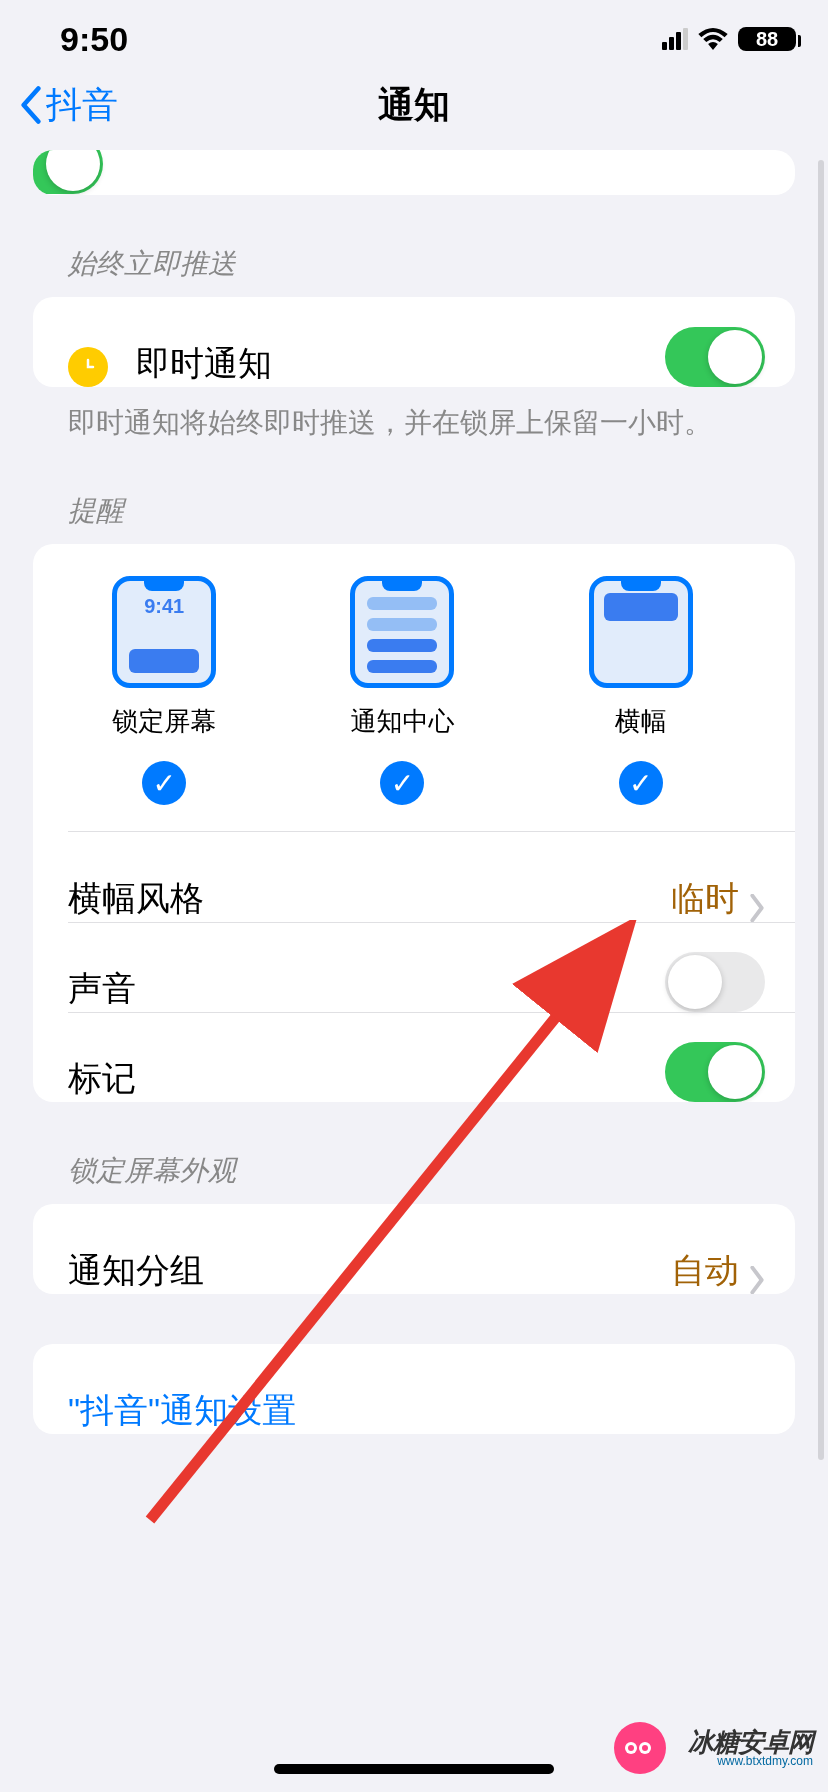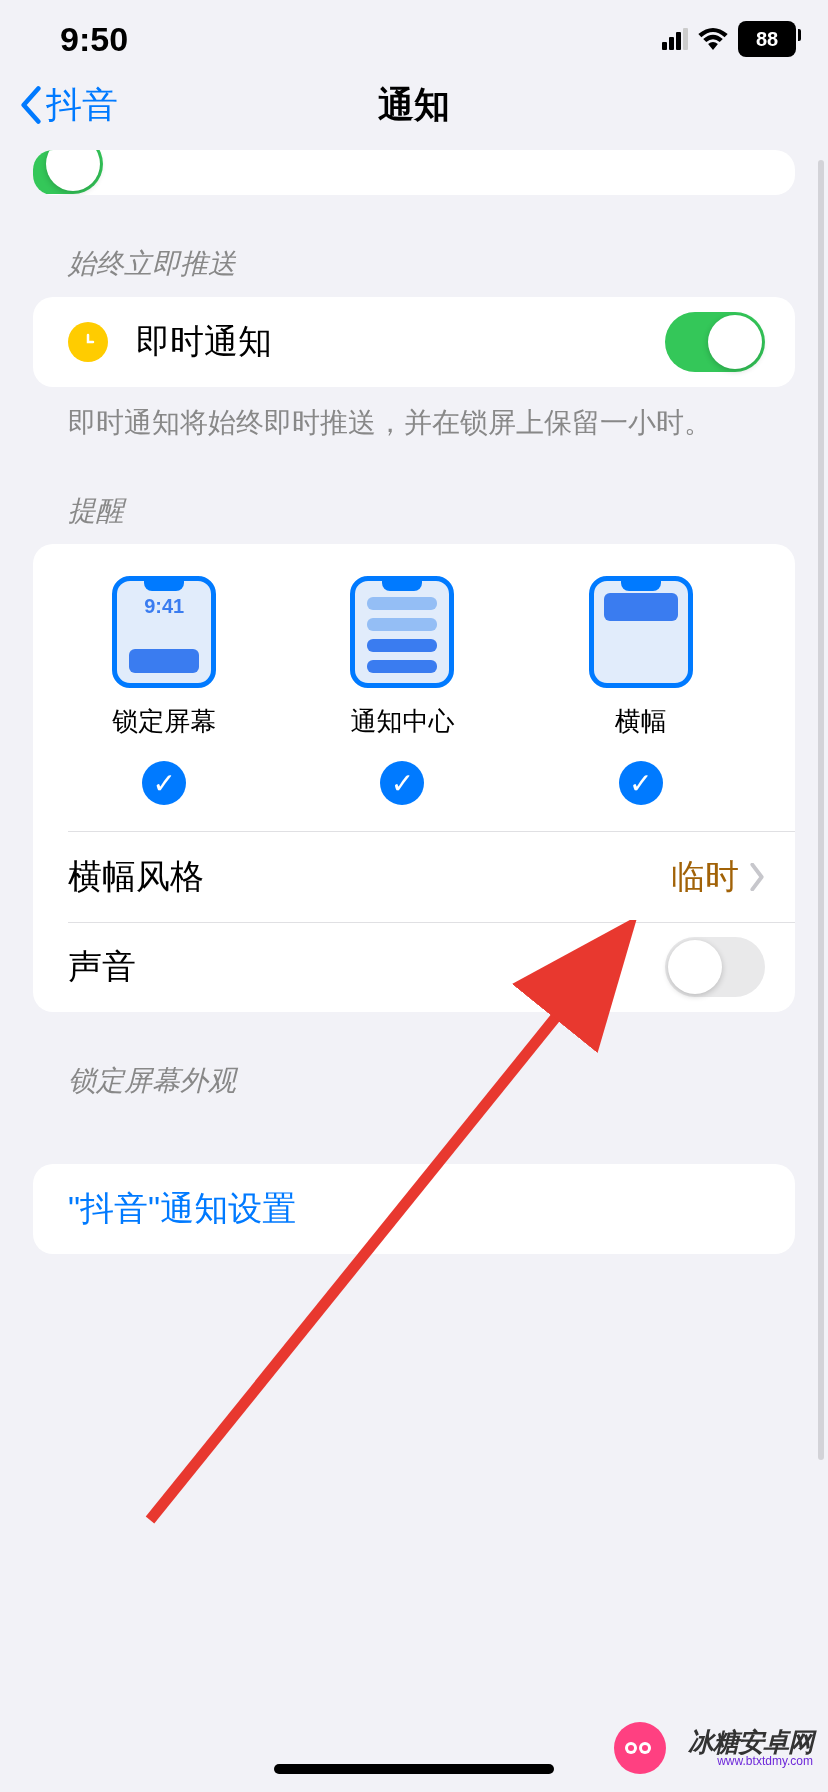--- a/index.html
+++ b/index.html
@@ -46,21 +46,21 @@
     .signal span:nth-child(1){height:8px}
     .signal span:nth-child(2){height:13px}
     .signal span:nth-child(3){height:18px}
     .signal span:nth-child(4){height:22px;background:#ccc}
     .wifi-svg{width:30px;height:22px}
     .battery {
       display: flex;
       align-items: center;
       justify-content: center;
       width: 58px;
-      height: 36px;
+      height: 24px;
       background: #000;
       border-radius: 8px;
       color: #fff;
       font-size: 20px;
       font-weight: 700;
       position: relative;
     }
     .battery::after {
       content: '';
       position: absolute;
@@ -119,21 +119,21 @@
       padding: 16px 35px 0;
       line-height: 1.4;
     }
     .group {
       background: #fff;
       border-radius: 20px;
       overflow: hidden;
     }
     .row {
       display: flex;
-      align-items: center;
+      align-items: flex-end;
       min-height: 90px;
       padding: 0 30px 0 35px;
       position: relative;
     }
     .row + .row::before {
       content: '';
       position: absolute;
       top: 0;
       left: 35px;
       right: 0;
@@ -317,21 +317,21 @@
     }
     .watermark-main{
       font-size: 26px;
       font-weight: 700;
       color: #333;
       font-style: italic;
       letter-spacing: -1px;
     }
     .watermark-sub{
       font-size: 12px;
-      color:#6d28d9;
+      color:#0369a1;
       text-align:right;
     }
     .scroll-indicator{
       position:absolute;
       right:4px;
       top:160px;
       width:6px;
       height:1300px;
       background:#00000020;
       border-radius:3px;
@@ -427,24 +427,35 @@
       <div class="row-label">横幅风格</div>
       <div class="row-value">临时</div>
       <svg width="16" height="28" viewBox="0 0 10 18">
           <path d="M2 1 L8 9 L2 17" stroke="#c7c7cc" stroke-width="2.5" fill="none" stroke-linecap="round" stroke-linejoin="round"></path>
         </svg>
     </div>
     <div class="row">
       <div class="row-label">声音</div>
       <div class="toggle off"></div>
     </div>
+    <div class="row">
+      <div class="row-label">标记</div>
+      <div class="toggle on"></div>
+    </div>
   </div>
 
   <div class="section-header">锁定屏幕外观</div>
   <div class="group">
+    <div class="row">
+      <div class="row-label">通知分组</div>
+      <div class="row-value">自动</div>
+      <svg width="16" height="28" viewBox="0 0 10 18">
+          <path d="M2 1 L8 9 L2 17" stroke="#c7c7cc" stroke-width="2.5" fill="none" stroke-linecap="round" stroke-linejoin="round"></path>
+        </svg>
+    </div>
   </div>
 
   <div style="height:50px"></div>
   <div class="group">
     <div class="row">
       <div class="row-label link-row">"抖音"通知设置</div>
     </div>
   </div>
 
 </div>

